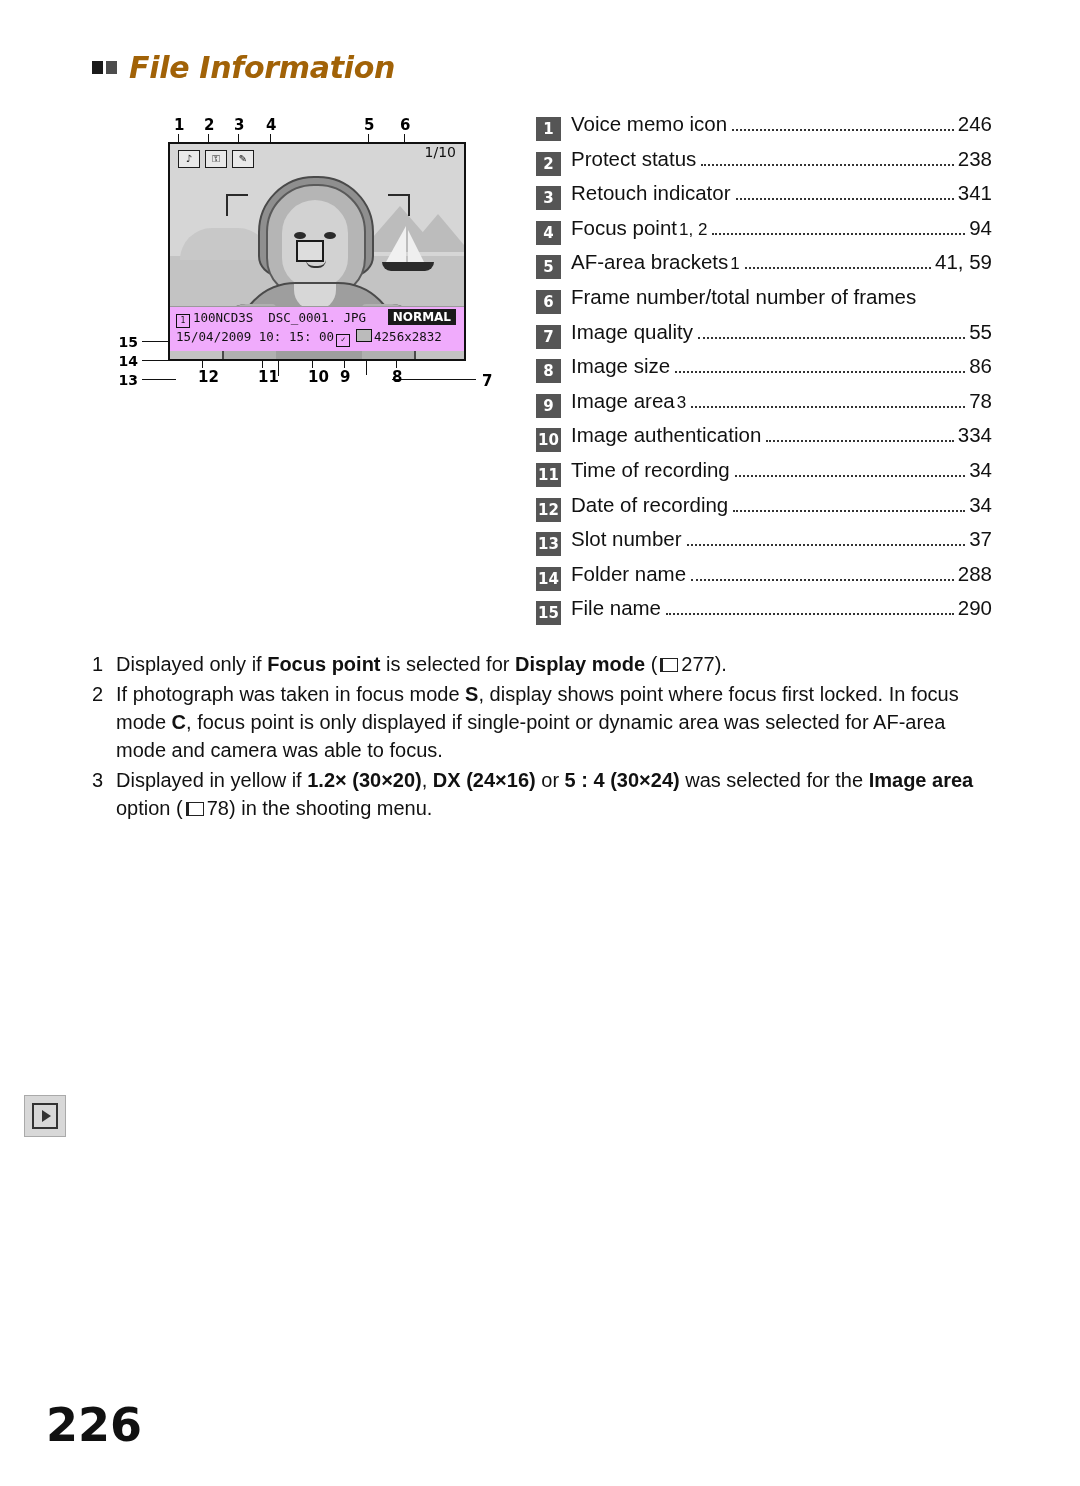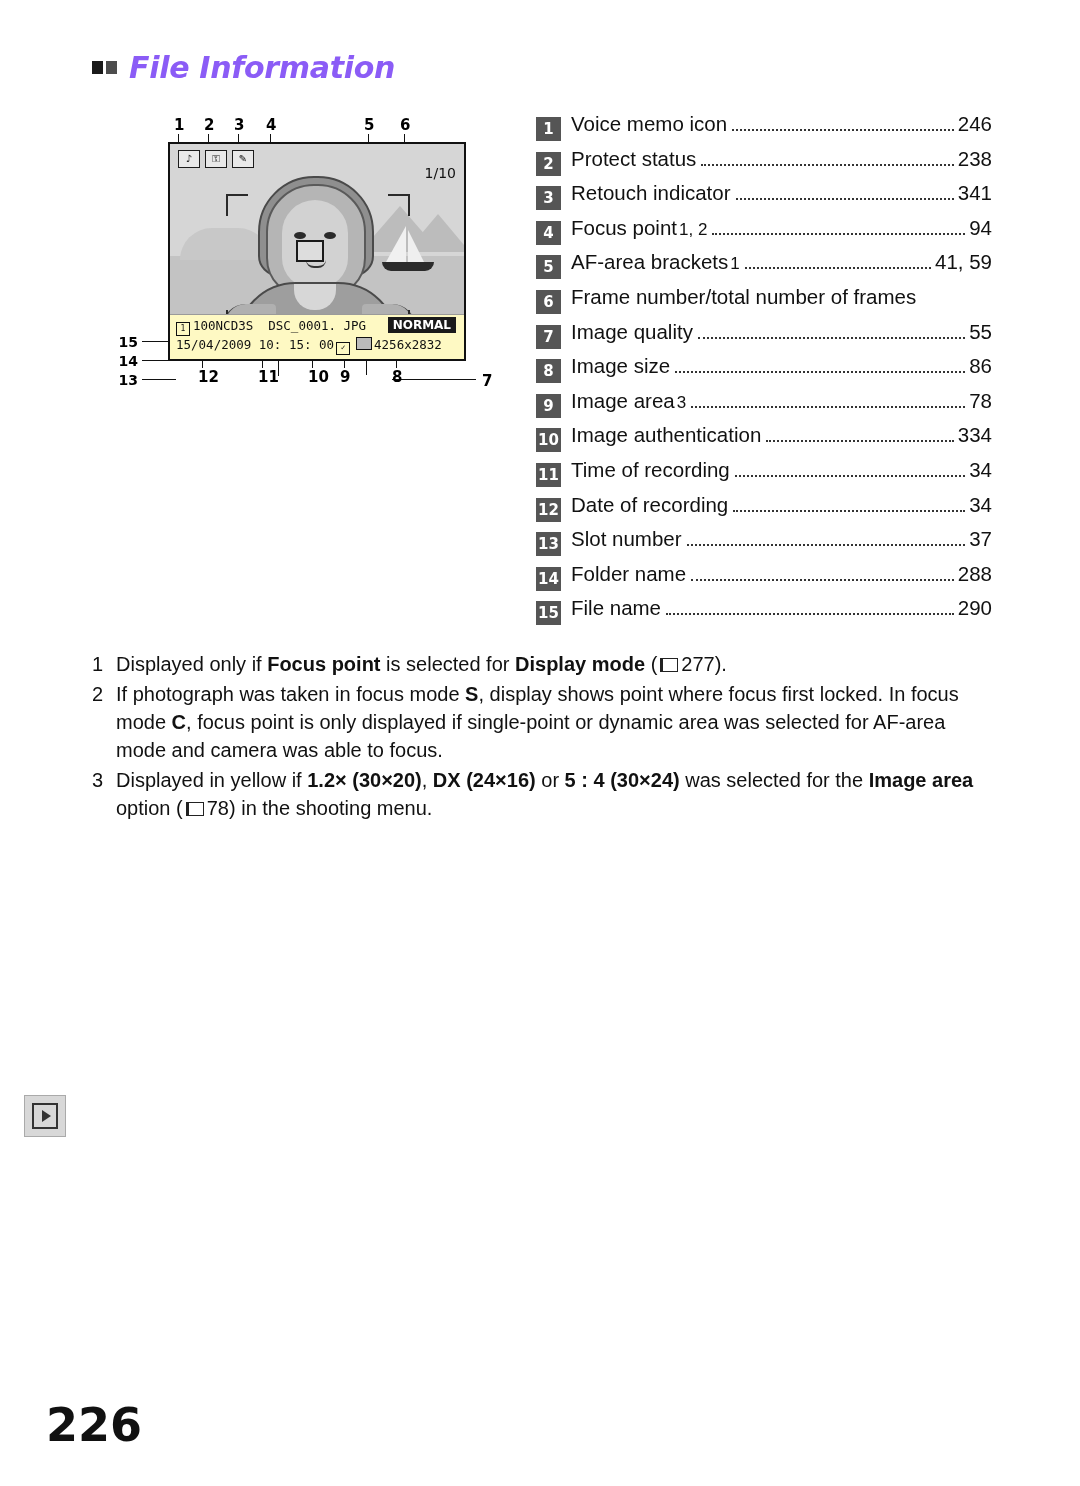--- a/index.html
+++ b/index.html
@@ -37,21 +37,21 @@
   }
   .heading-marks span.dark {
     background: #1a1a1a;
   }
   .heading-text {
     font-family: "DejaVu Sans", sans-serif;
     font-weight: bold;
     font-style: italic;
     font-size: 30px;
     letter-spacing: -0.3px;
-    color: #8b5cf6;
+    color: #a16207;
   }
 
   
   .illus {
     position: absolute;
     left: 92px;
     top: 110px;
     width: 420px;
     height: 290px;
   }
@@ -245,21 +245,21 @@
     border: 1.4px solid #1c1c1c;
     background: #e9e9e9;
     font-size: 10px;
     line-height: 15px;
     text-align: center;
     font-family: "DejaVu Sans", sans-serif;
     color: #111;
   }
   .frame-count {
     position: absolute;
-    right: 8px; top: 21px;
+    right: 8px; top: 0;
     font-size: 14px;
     font-family: "DejaVu Sans", sans-serif;
     color: #111;
   }
 
   
   .af-brackets {
     position: absolute;
     left: 56px; top: 50px;
     width: 184px; height: 138px;
@@ -277,23 +277,23 @@
     position: absolute;
     left: 126px; top: 96px;
     width: 24px; height: 18px;
     border: 2px solid #1a1a1a;
     background: rgba(255,255,255,0.25);
   }
 
   
   .info-bar {
     position: absolute;
-    left: 0; right: 0; bottom: 0;
+    left: 0; right: 0; bottom: 8px;
     height: 44px;
-    background: #fef9c3;
+    background: #f0abfc;
     border-top: 1px solid #9a9a9a;
   }
   .info-row1 {
     position: absolute;
     left: 6px; top: 3px;
     font-size: 12.5px;
     font-family: "DejaVu Sans Mono", monospace;
     letter-spacing: 0px;
     color: #111;
     white-space: nowrap;

